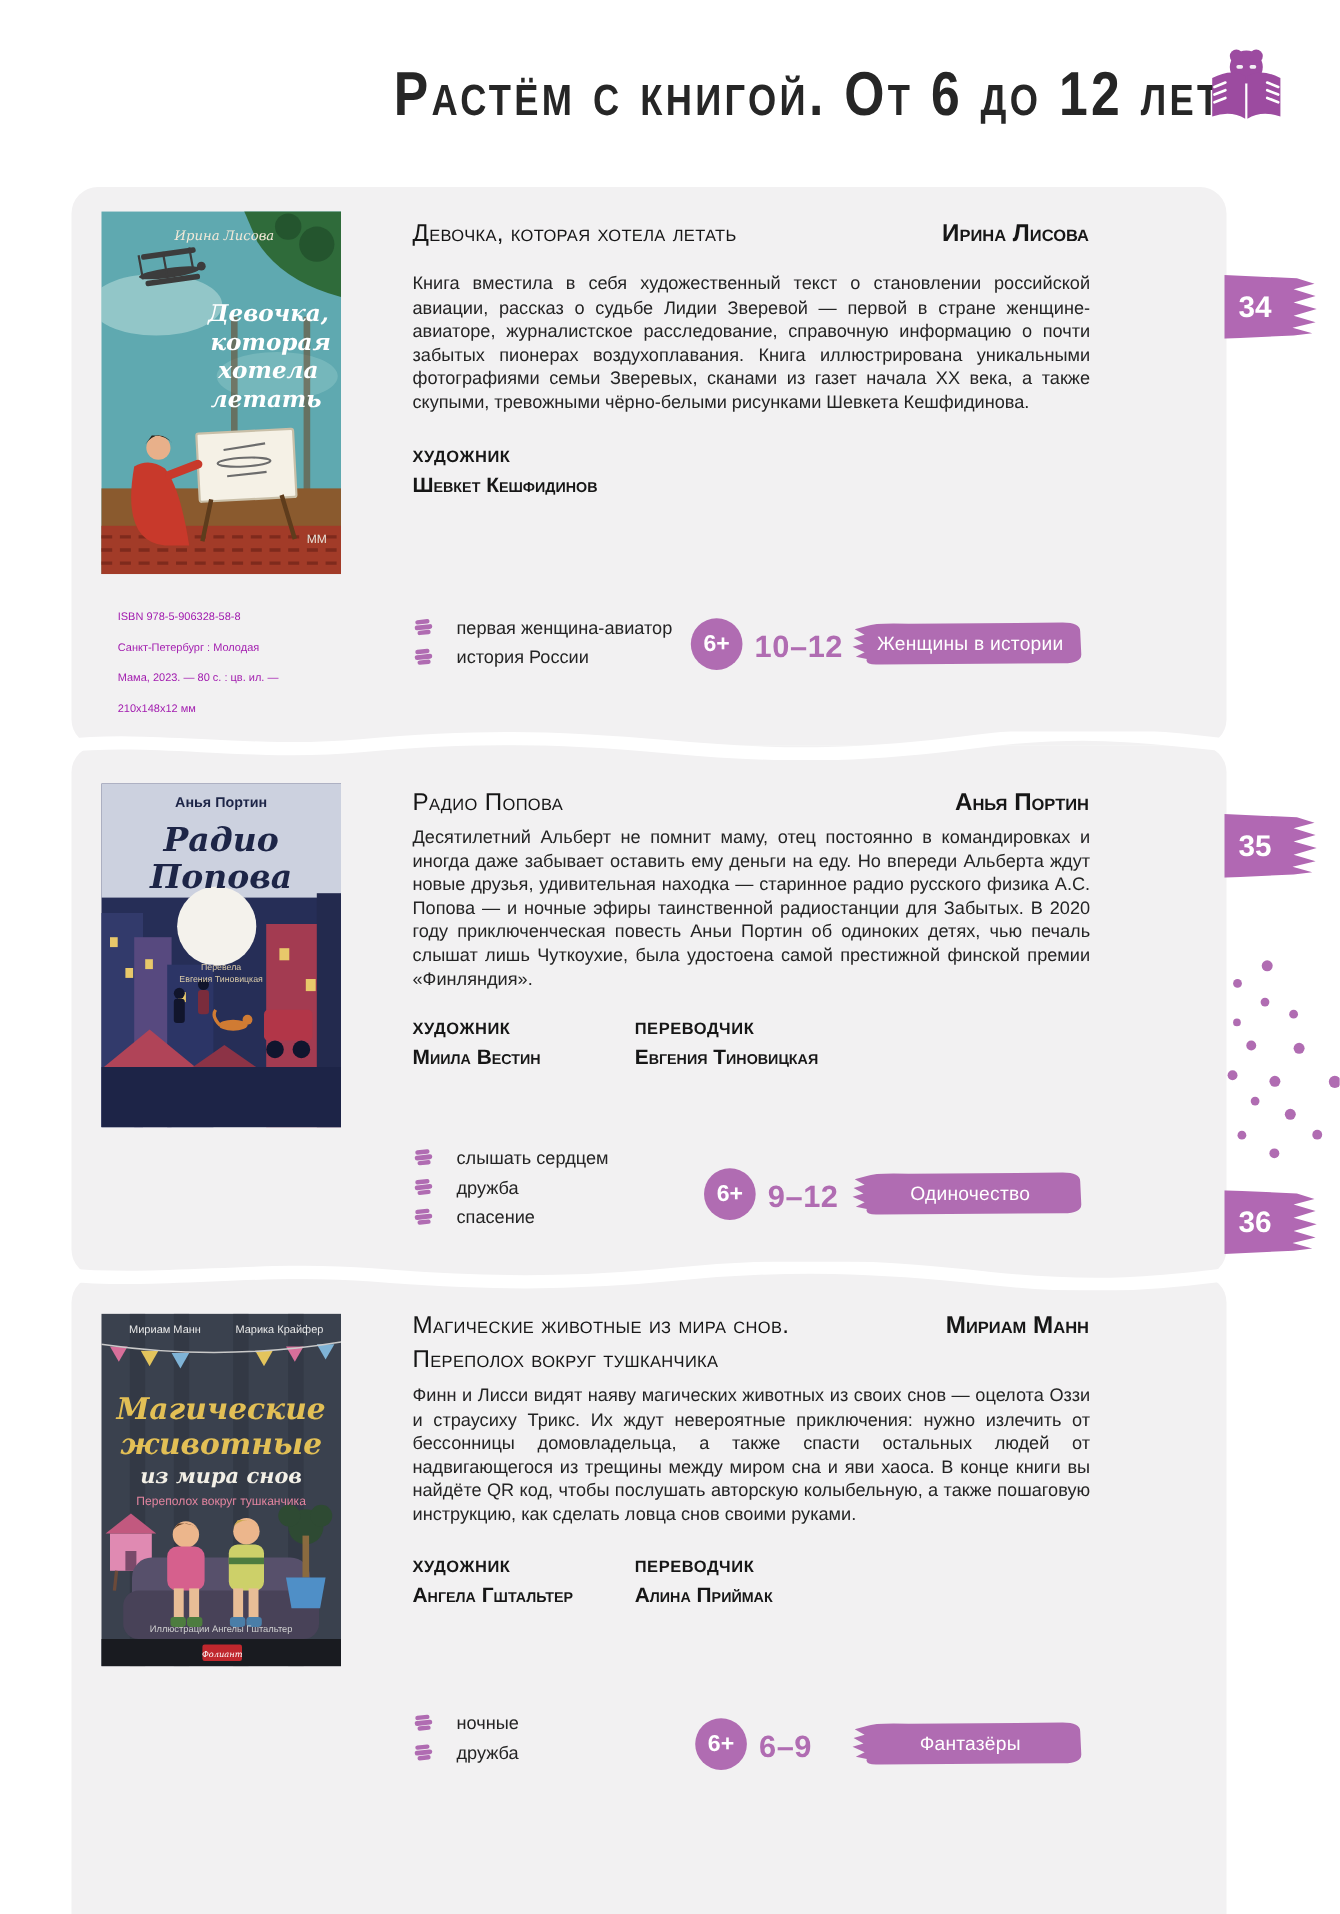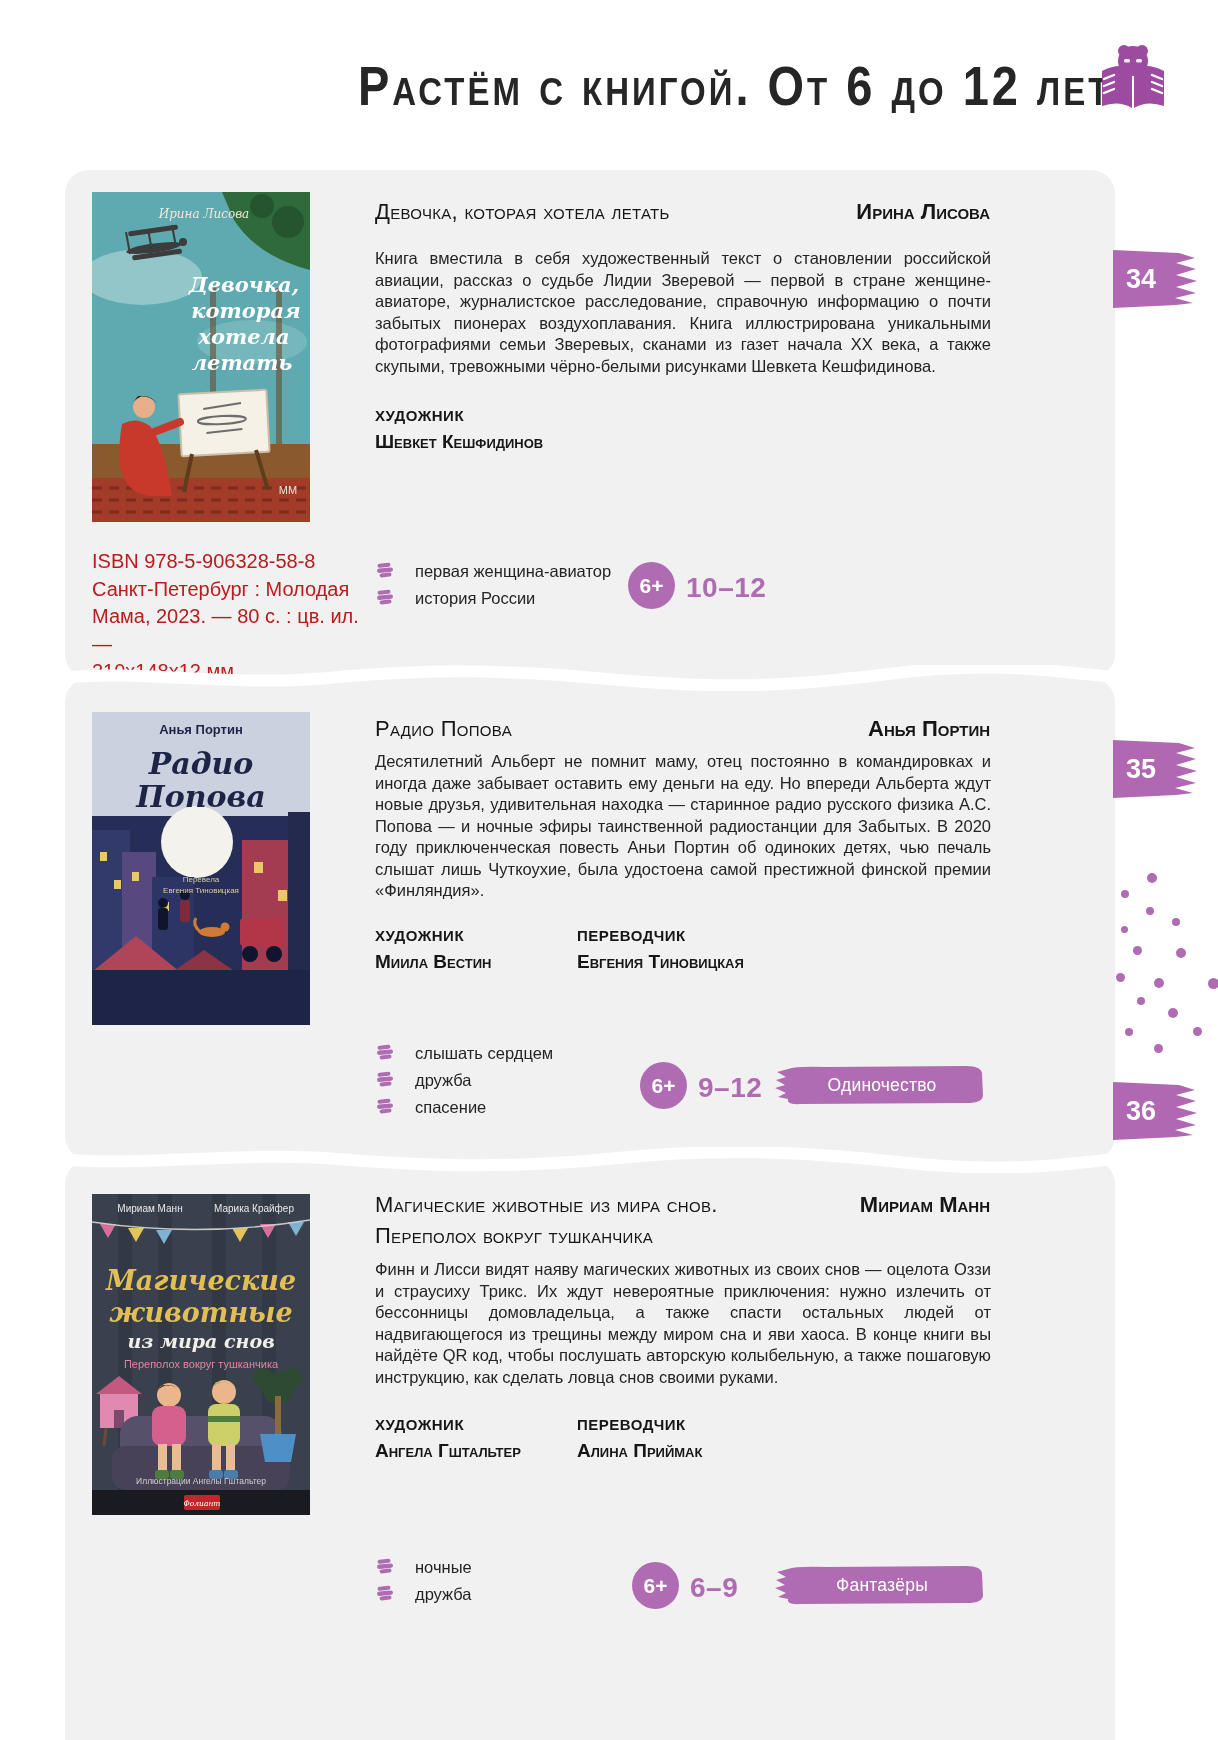--- a/index.html
+++ b/index.html
@@ -34,21 +34,21 @@
   .bdesc{position:absolute;left:375px;width:616px;font-size:16.5px;line-height:21.5px;
          text-align:justify;color:#242424;z-index:4;}
   #desc1{top:248px;} #desc2{top:751px;} #desc3{top:1259px;}
 
   .roles{position:absolute;left:375px;display:flex;z-index:4;}
   #roles1{top:407px;} #roles2{top:927px;} #roles3{top:1416px;}
   .role{width:202px;}
   .role-label{font-size:15px;font-weight:bold;text-transform:uppercase;letter-spacing:.5px;color:#161616;}
   .role-name{margin-top:7px;font-size:19px;font-weight:bold;font-variant:small-caps;color:#161616;white-space:nowrap;}
 
-  .isbn{position:absolute;left:92px;width:280px;font-size:20px;line-height:27.5px;color:#b91c1c;z-index:4;}
+  .isbn{position:absolute;left:107px;width:280px;font-size:10px;line-height:27.5px;color:#a21caf;z-index:4;}
   #isbn1{top:548px;} #isbn2{top:1044px;} #isbn3{top:1531px;}
 
   .tags{position:absolute;left:376px;display:flex;flex-direction:column;gap:6px;z-index:4;}
   #tags1{top:562px;} #tags2{top:1044px;} #tags3{top:1558px;}
   .tag-row{display:flex;gap:21px;height:21px;}
   .tag-text{font-size:16.5px;color:#242424;}
 
   .agecircle{position:absolute;width:47px;height:47px;border-radius:50%;background:#b06cb2;
              color:#fff;font-size:21px;font-weight:bold;display:flex;align-items:center;
              justify-content:center;z-index:4;}
@@ -224,20 +224,26 @@
             <rect x="1" y="6" width="16" height="4.4" rx="2.2"></rect>
             <rect x="3" y="11" width="12" height="4" rx="2"></rect>
           </g>
         </svg>
         <span class="tag-text">история России</span>
       </div>
     </div>
 
   <div class="agecircle" id="age1">6+</div>
   <div class="agerange" id="range1">10–12</div>
+  <div class="badge" id="badge1">
+    <svg viewBox="0 0 220 42">
+      <path d="M22,5 Q30,2 60,3 L200,2 Q216,2 216,10 L217,31 Q217,39 201,39 L34,40 Q20,41 22,35 L12,33 L20,29 L9,24 L19,21 L10,16 L20,13 L11,8 Z" fill="#b06cb2"></path>
+    </svg>
+    <div class="badge-text">Женщины в истории</div>
+  </div>
   <div class="tab" id="tab1">
     <svg viewBox="0 0 88 58">
       <polygon points="0,0 66,3 82,8 63,13 83,19 63,25 84,31 63,37 83,43 62,48 80,53 63,55 0,58" fill="#b168b3"></polygon>
     </svg>
     <div class="tab-num">34</div>
   </div>
 
   <div class="cover" id="cover2">
     <svg width="218" height="313" viewBox="0 0 218 313">
       <rect width="218" height="313" fill="#262e57"></rect>

